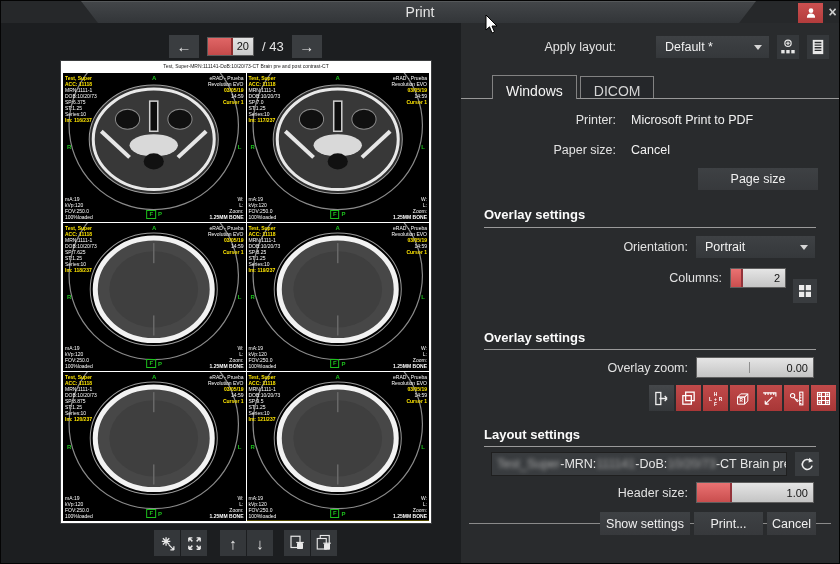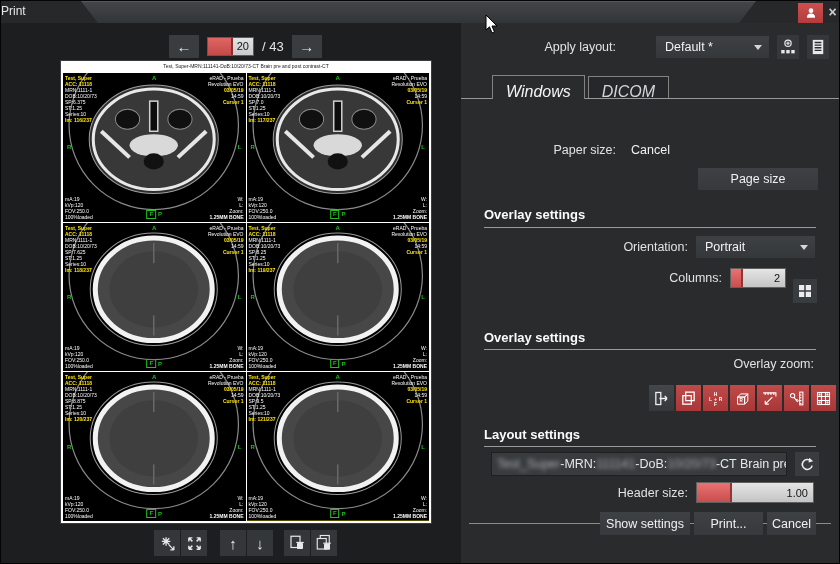--- a/index.html
+++ b/index.html
@@ -3,21 +3,21 @@
 <meta charset="utf-8">
 <style>
   * { box-sizing: border-box; }
   html,body { margin:0; padding:0; background:#0b0b0c; }
   body { font-family:"Liberation Sans", sans-serif; }
   .window { position:relative; width:840px; height:564px; background:#222426; border:1px solid #040404; overflow:hidden; }
 
   
   .titlebar { position:absolute; top:0; left:0; right:0; height:22px; background:#26282a; }
   .titlebar .trap { position:absolute; inset:0; background:linear-gradient(#434649,#323538); clip-path:polygon(80px 0, 755px 0, 738px 100%, 97px 100%); border-top:1px solid #55585a; }
-  .titlebar .title { position:absolute; top:3px; left:0; width:100%; text-align:left; color:#e6e6e6; font-size:12px; }
+  .titlebar .title { position:absolute; top:3px; left:0; width:100%; text-align:center; color:#e6e6e6; font-size:14px; }
   .tb-red { position:absolute; left:797px; top:2px; width:25px; height:20px; background:linear-gradient(#cd5050,#b23c3c); display:flex; align-items:center; justify-content:center; }
   .tb-close { position:absolute; left:823px; top:0px; width:17px; height:22px; color:#cfcfcf; font-size:14px; font-weight:bold; display:flex; align-items:center; justify-content:center; }
 
   
   .left-pane  { position:absolute; top:22px; left:0; width:460px; bottom:0; background:#1c1e20; }
   .right-pane { position:absolute; top:22px; left:460px; right:0; bottom:0; background:#292b2d; }
 
   
   .page-nav { position:absolute; top:12px; left:168px; display:flex; align-items:center; gap:8px; }
   .nav-btn { width:30px; height:23px; background:#3a3d40; color:#e8e8e8; font-size:15px; display:flex; align-items:center; justify-content:center; cursor:default; }
@@ -66,21 +66,21 @@
   .icon-btn { width:22px; height:24px; background:#35383b; display:flex; align-items:center; justify-content:center; }
   .section-title { position:absolute; left:23px; color:#fbfbfb; font-size:13px; font-weight:bold; }
   .divider { position:absolute; left:23px; right:23px; height:1px; background:#9a9a9a; }
   .slider { position:relative; height:21px; background:linear-gradient(#e5e5e5,#c4c4c4); border:1px solid #5f5f5f; overflow:hidden; }
   .slider .fill { position:absolute; left:0; top:0; bottom:0; background:linear-gradient(#ea7272,#c94e4e); border-right:2px solid #93333a; }
   .slider .tick { position:absolute; top:4px; bottom:4px; width:1px; background:#8f8f8f; }
   .slider .sval { position:absolute; right:5px; top:50%; transform:translateY(-50%); color:#141414; font-size:11px; }
 
   
   .tabs { position:absolute; top:52px; left:0; right:0; height:24px; padding-left:31px; display:flex; align-items:flex-end; border-bottom:1px solid #989898; }
-  .tab { height:22px; line-height:21px; padding:4px 13px; font-size:16px; color:#d4d4d4; background:#25272a; border:1px solid #828282; border-bottom:none; margin-right:3px;font-style:italic; }
+  .tab { height:22px; line-height:21px; padding:4px 13px; font-size:14px; color:#d4d4d4; background:#25272a; border:1px solid #828282; border-bottom:none; margin-right:3px; }
   .tab.active { height:24px; line-height:23px; color:#f5f5f5; background:#292b2d; margin-bottom:-1px; }
 
   
   .ov-btn { width:25px; height:26px; background:linear-gradient(#c14a4a,#a83737); display:flex; align-items:center; justify-content:center; margin-right:2px; }
   .ov-btn.dark { background:linear-gradient(#44474a,#35383b); }
 
   
   .hdr-input { position:absolute; left:30px; top:429px; width:296px; height:24px; background:#393c3f; border:1px solid #1f1f1f; color:#e6e6e6; font-size:12.5px; line-height:22px; padding:0 5px; white-space:nowrap; overflow:hidden; }
   .hdr-input .blurseg { color:#a9a9a9; filter:blur(2px); }
 
@@ -495,20 +495,24 @@
             <path d="M7.5 6 L16.5 6 M7.5 9.5 L16.5 9.5 M7.5 13 L16.5 13 M7.5 16.5 L16.5 16.5" stroke="#2a2c2e" stroke-width="1.7"></path>
           </svg>
       </div>
     </div>
 
     <div class="tabs">
       <div class="tab active">Windows</div>
       <div class="tab">DICOM</div>
     </div>
 
+    <div class="r-row" style="top:90px; left:0;">
+      <span class="lbl" style="width:155px; text-align:right;">Printer:</span>
+      <span class="val-text" style="margin-left:7px;">Microsoft Print to PDF</span>
+    </div>
     <div class="r-row" style="top:120px; left:0;">
       <span class="lbl" style="width:155px; text-align:right;">Paper size:</span>
       <span class="val-text" style="margin-left:7px;">Cancel</span>
     </div>
     <div class="btn r-abs" style="top:145px; left:237px; width:120px; height:22px;">Page size</div>
 
     <div class="section-title" style="top:184px;">Overlay settings</div>
     <div class="divider" style="top:204px;"></div>
 
     <div class="r-row" style="top:213px; right:24px;">
@@ -533,20 +537,24 @@
           <rect x="4" y="13" width="7" height="7" fill="#ececec"></rect>
           <rect x="13" y="13" width="7" height="7" fill="#ececec"></rect>
         </svg>
     </div>
 
     <div class="section-title" style="top:307px;">Overlay settings</div>
     <div class="divider" style="top:326px;"></div>
 
     <div class="r-row" style="top:334px; right:25px;">
       <span class="lbl">Overlay zoom:</span>
+      <div class="slider" style="width:118px;">
+        <div class="tick" style="left:45%;"></div>
+        <span class="sval">0.00</span>
+      </div>
     </div>
 
     <div class="r-row" style="top:362px; left:188px; gap:0;">
       <div class="ov-btn dark">
         <svg width="17" height="17" viewBox="0 0 24 24" stroke="#f0f0f0" stroke-width="1.8" fill="none">
             <rect x="4" y="3.5" width="7" height="17"></rect>
             <path d="M9 12 L20 12 M20 12 L16.5 8.5 M20 12 L16.5 15.5"></path>
           </svg>
       </div>
       <div class="ov-btn">

